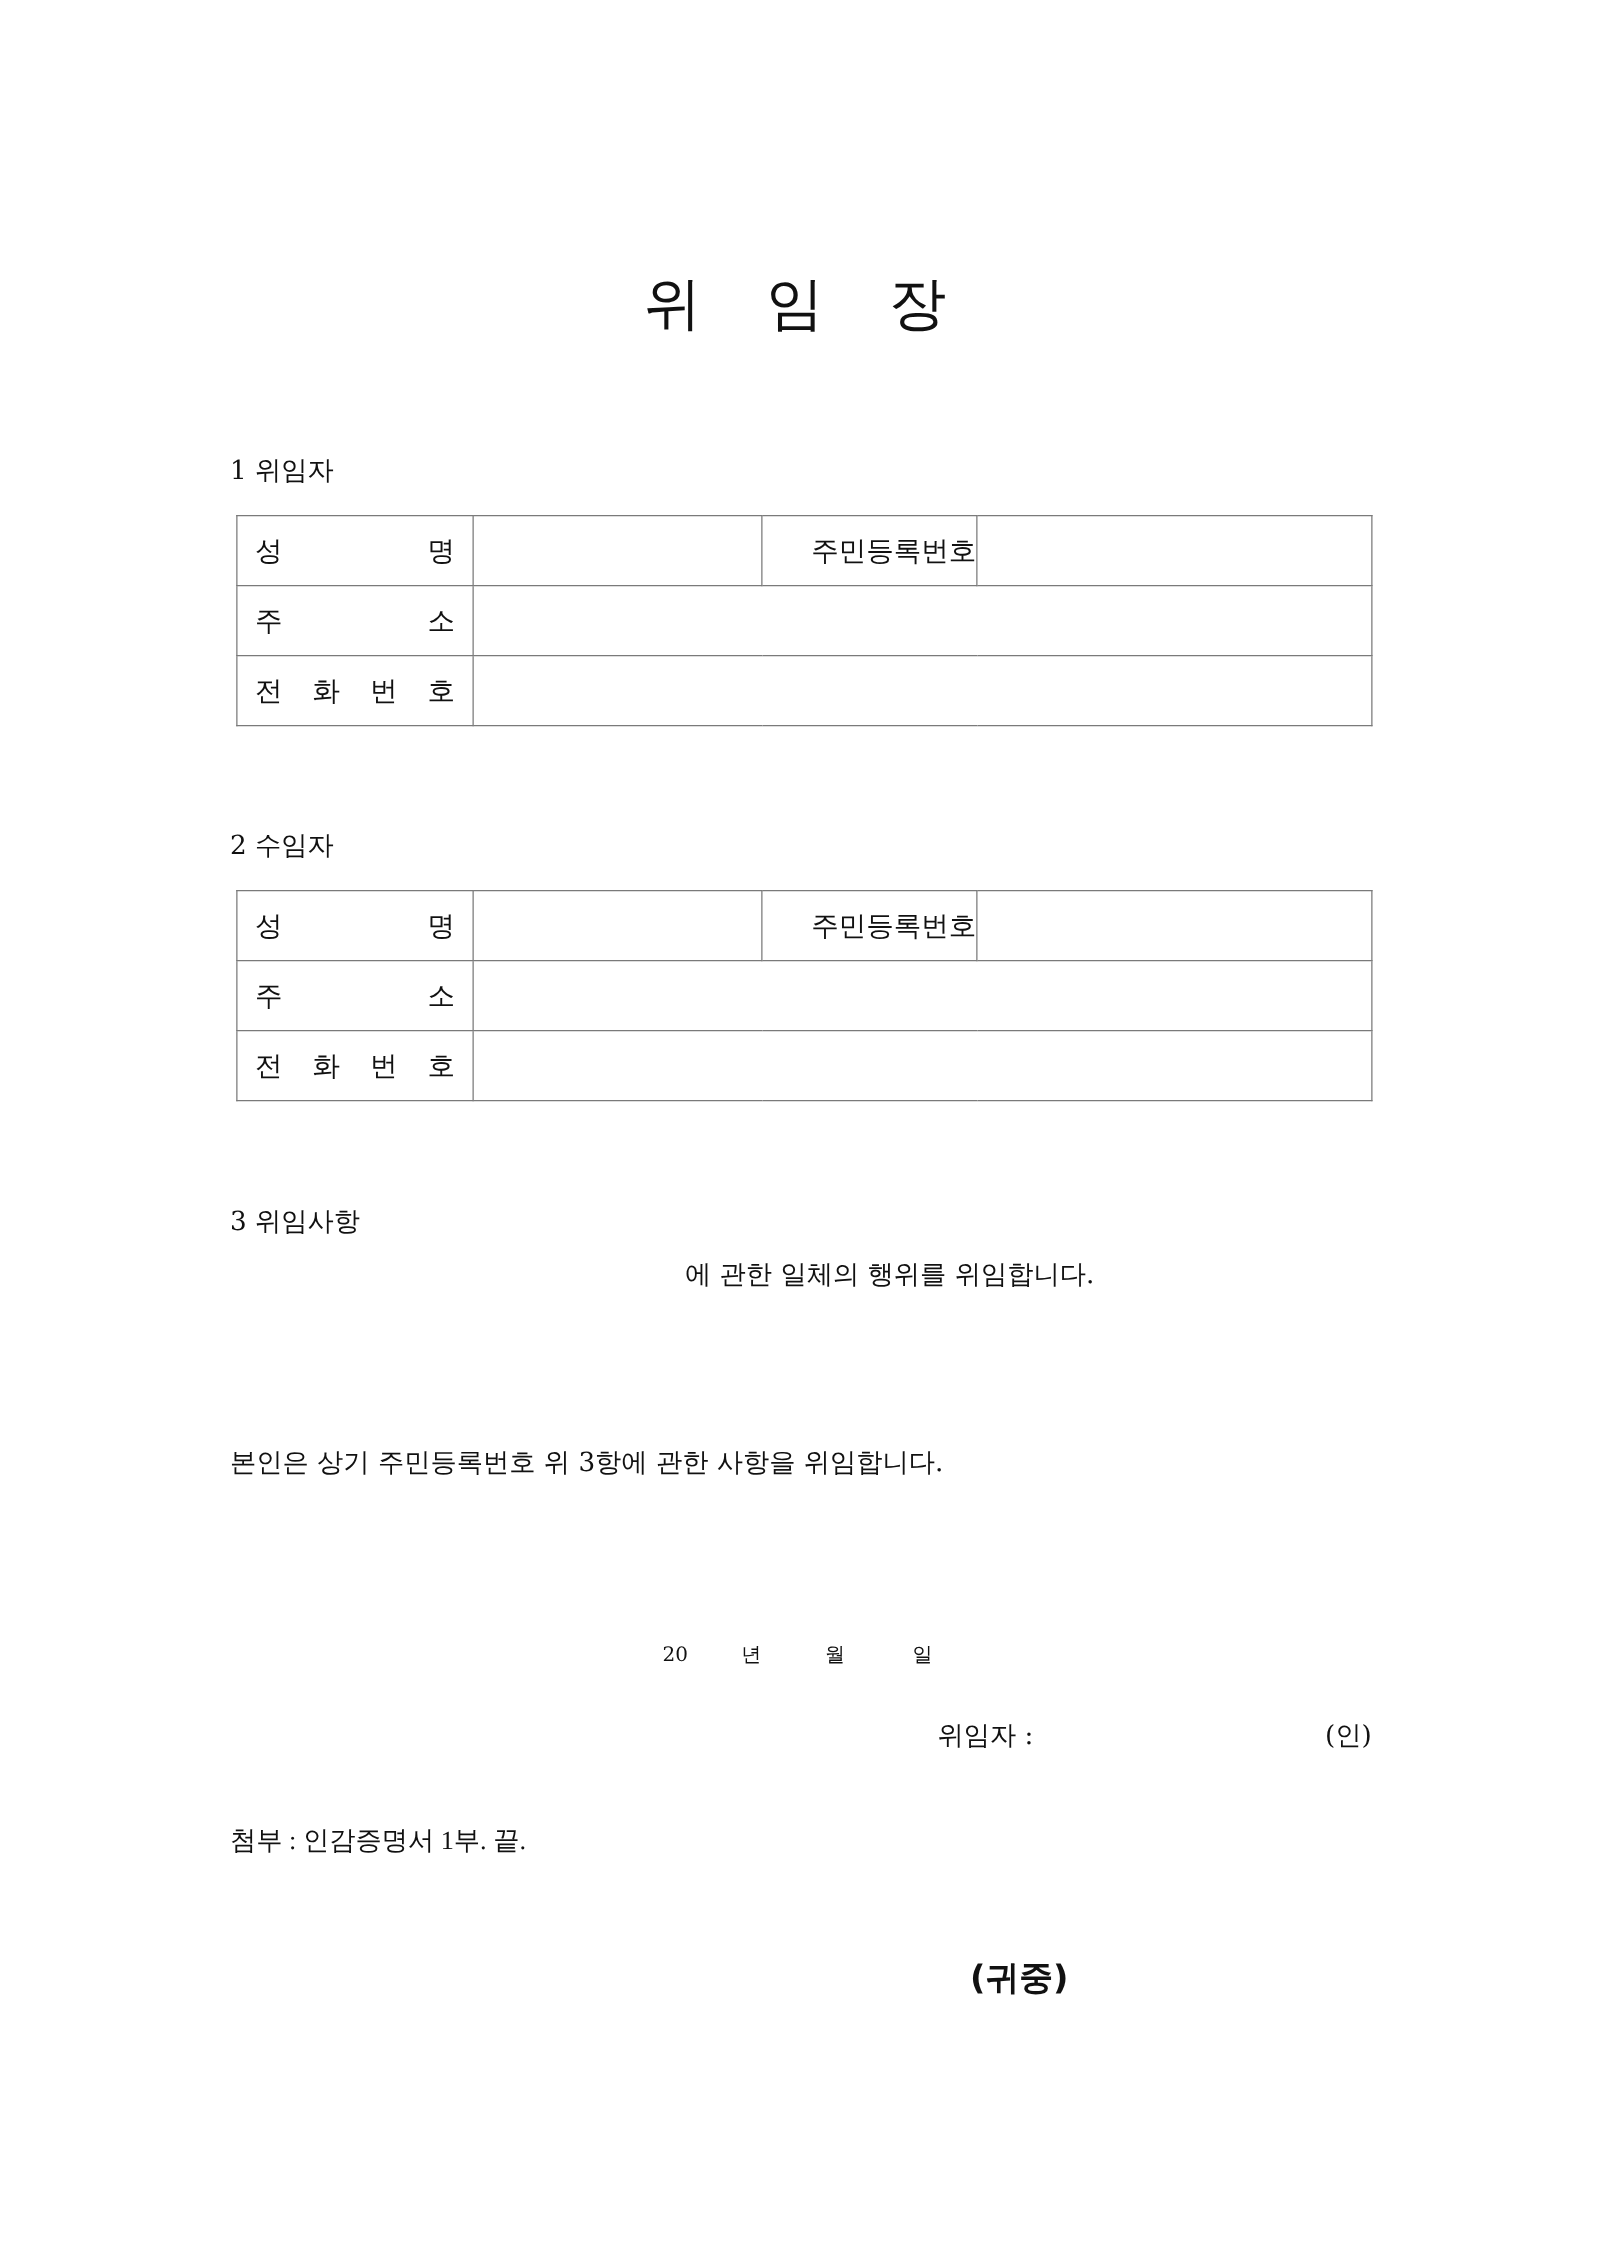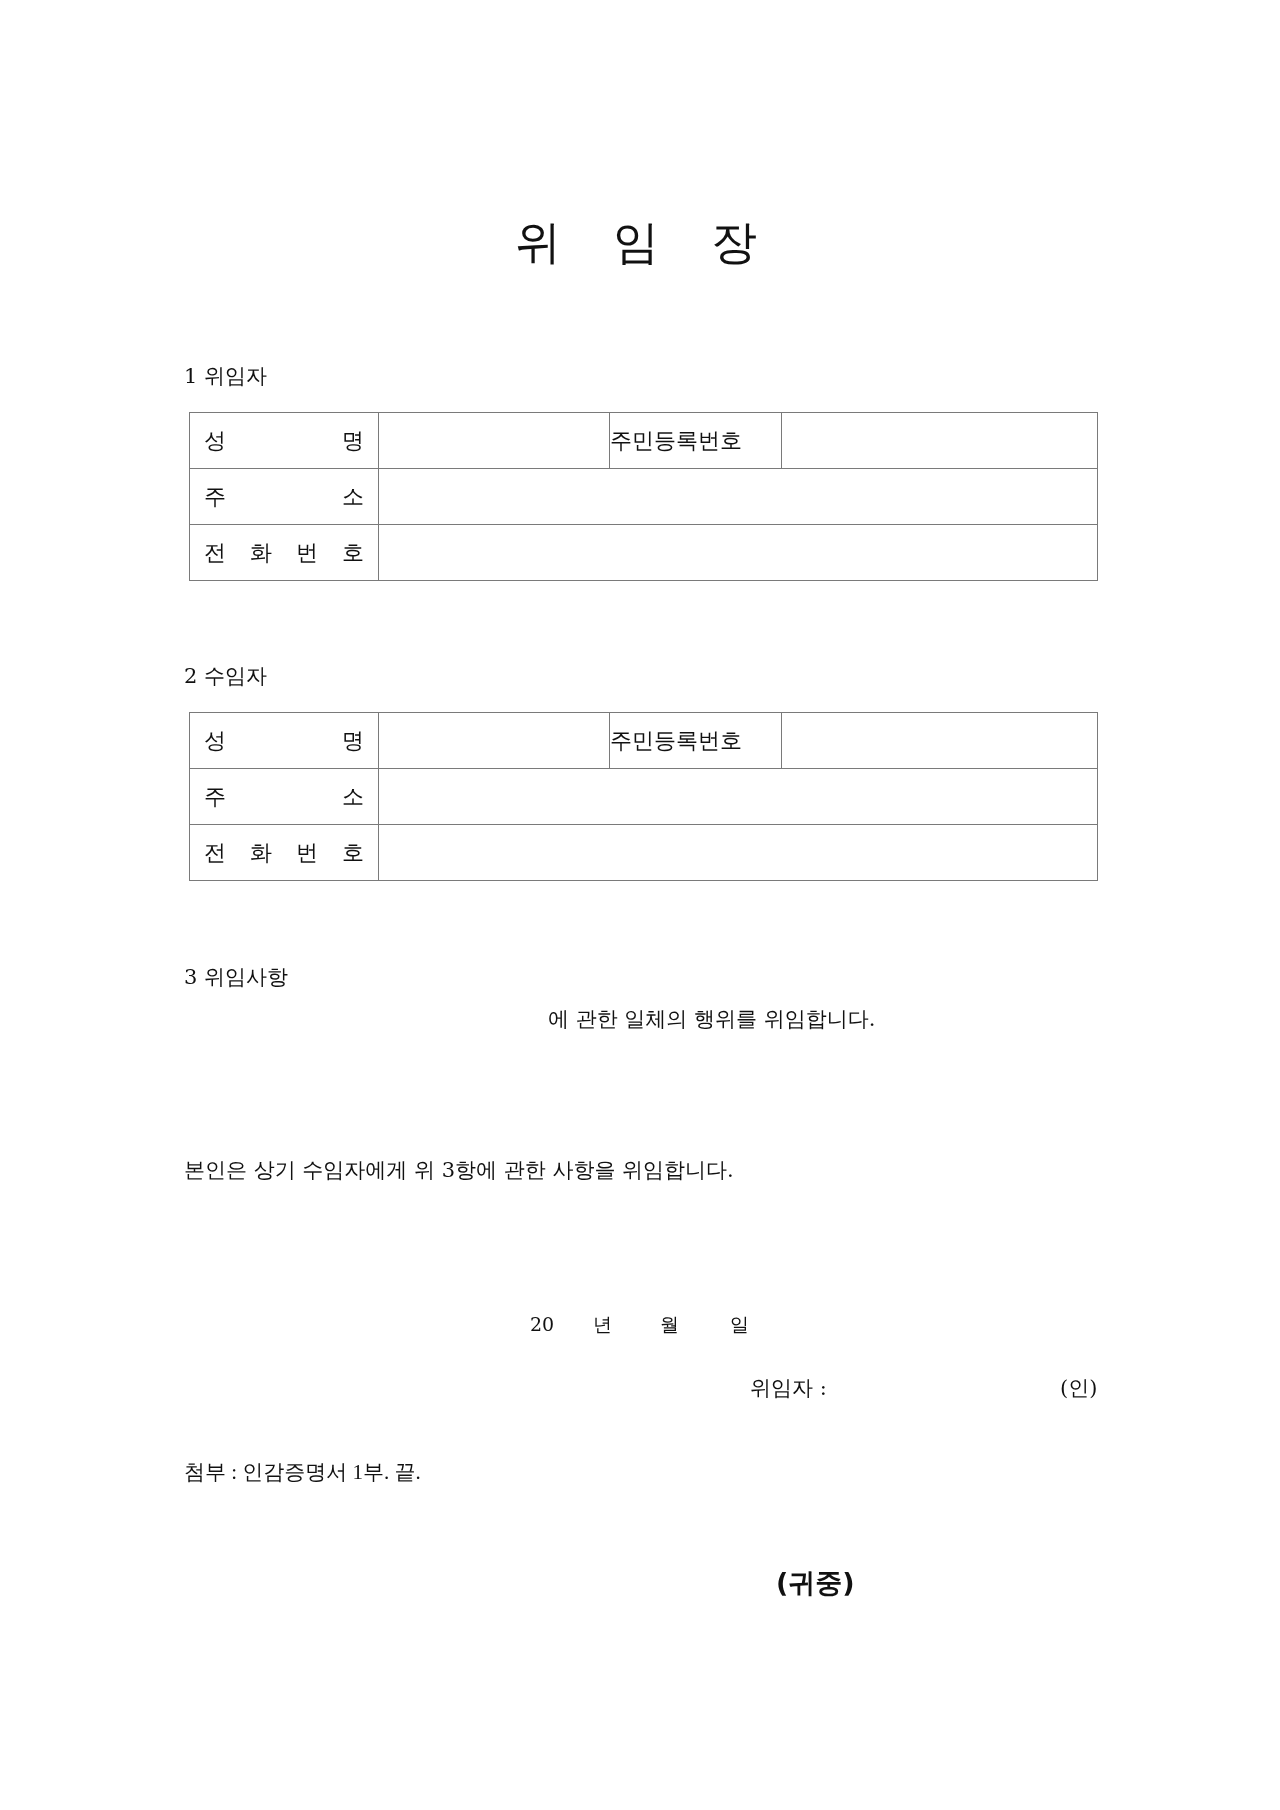--- a/index.html
+++ b/index.html
@@ -22,22 +22,22 @@
     }
     table.form td {
       border: 1.5px solid #7a7a7a; height: 55px; padding: 0;
       font-size: 22px; vertical-align: middle;
     }
     td.label { width: 188px; }
     td.label .spread {
       display: flex; justify-content: space-between; padding: 0 14px 0 14px;
     }
     td.value-name { width: 230px; }
-    td.label-rrn { width: 171px; text-align: left; }
-    .date-row span { position: absolute; font-size: 19px; line-height: 30px; }
+    td.label-rrn { width: 171px; text-align: right; }
+    .date-row span { position: absolute; font-size: 16px; line-height: 30px; }
     .jeongu { font-size: 27px; font-weight: bold; line-height: 40px; font-family: "DejaVu Sans", "Liberation Sans", sans-serif; }
   </style>
 </head>
 <body>
 
 <div class="abs title">위임장</div>
 
 <div class="abs heading" style="top:361px;">1 위임자</div>
 <table class="form" style="top:412px;">
   <tbody>
@@ -108,21 +108,21 @@
       </div>
     </td>
     <td colspan="3"></td>
   </tr>
 </tbody>
   </table>
 
 <div class="abs heading" style="top:962px;text-align:right;">3 위임사항</div>
 <div class="abs body-text" style="left:548px; top:1004px;">에 관한 일체의 행위를 위임합니다.</div>
 
-<div class="abs body-text" style="left:184px; top:1155px;">본인은 상기 수임자에게 위 3항에 관한 사항을 위임합니다.</div>
+<div class="abs body-text" style="left:184px; top:1155px;">본인은 상기 주민등록번호 위 3항에 관한 사항을 위임합니다.</div>
 
 <div class="date-row">
   <span style="left:530px; top:1309px;">20</span>
   <span style="left:593px; top:1309px;">년</span>
   <span style="left:660px; top:1309px;">월</span>
   <span style="left:730px; top:1309px;">일</span>
 </div>
 
 <div class="abs body-text" style="left:750px; top:1373px;">위임자 :</div>
 <div class="abs body-text" style="left:1060px; top:1373px;">(인)</div>

